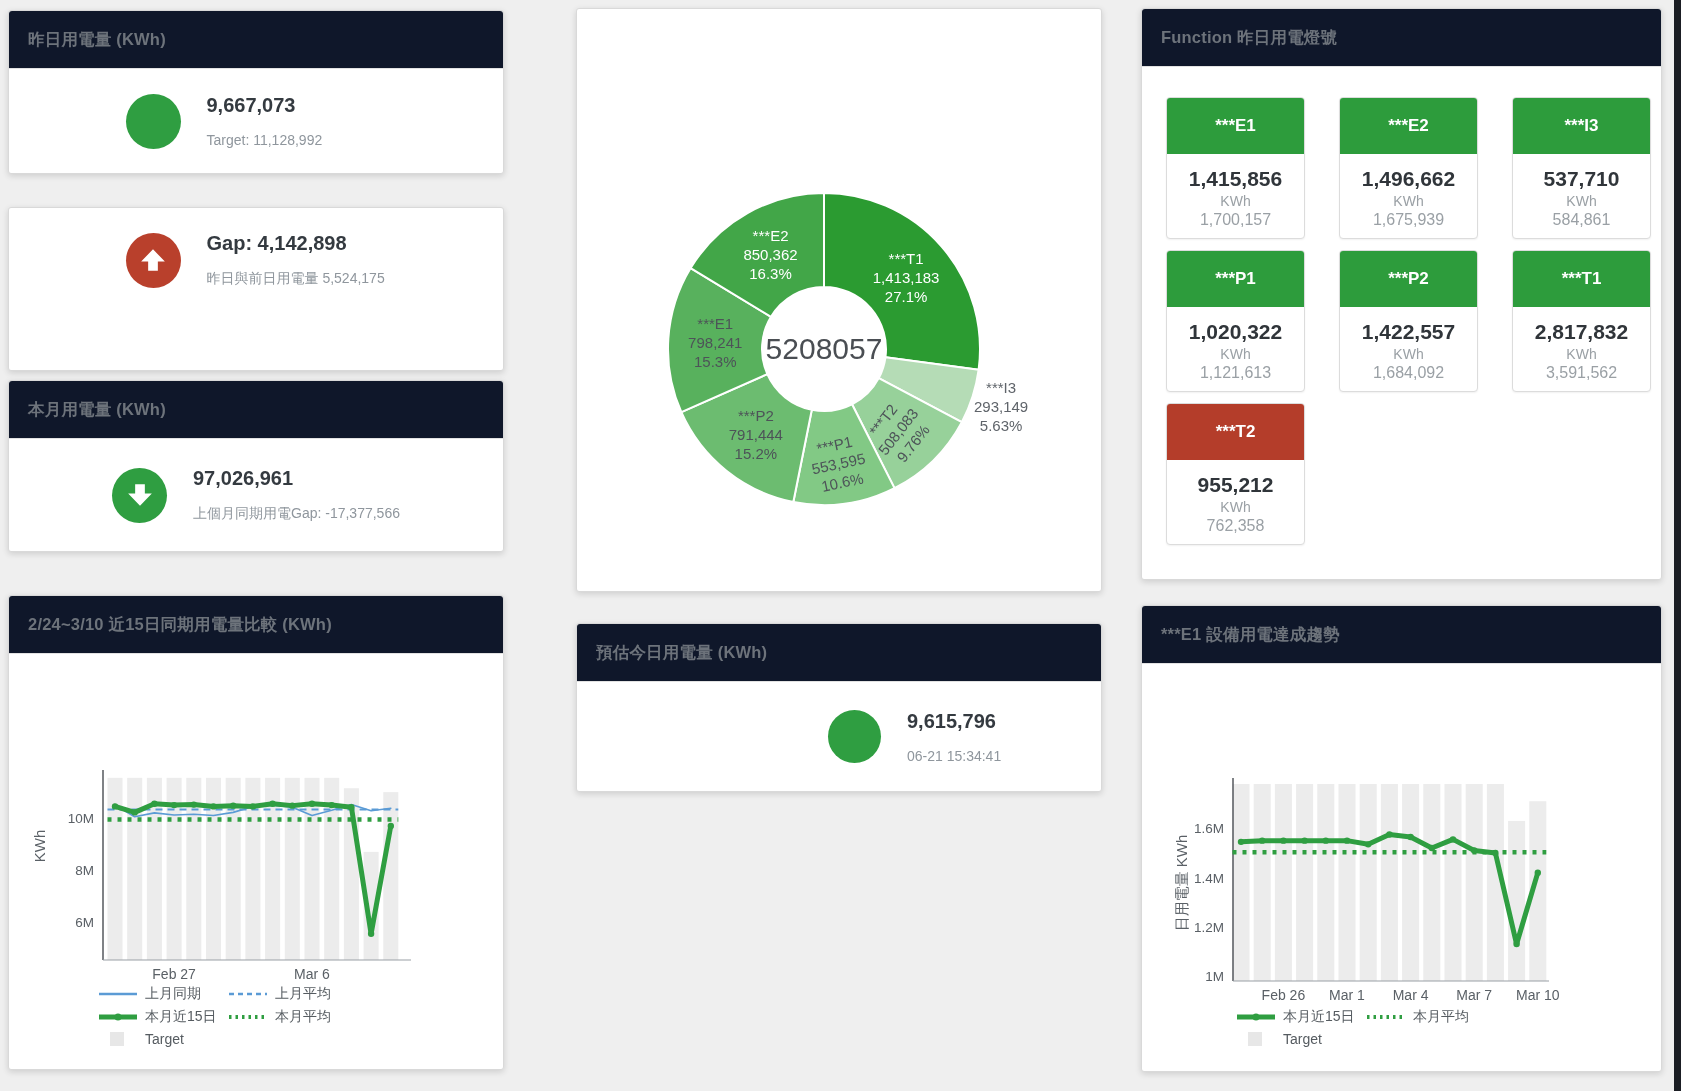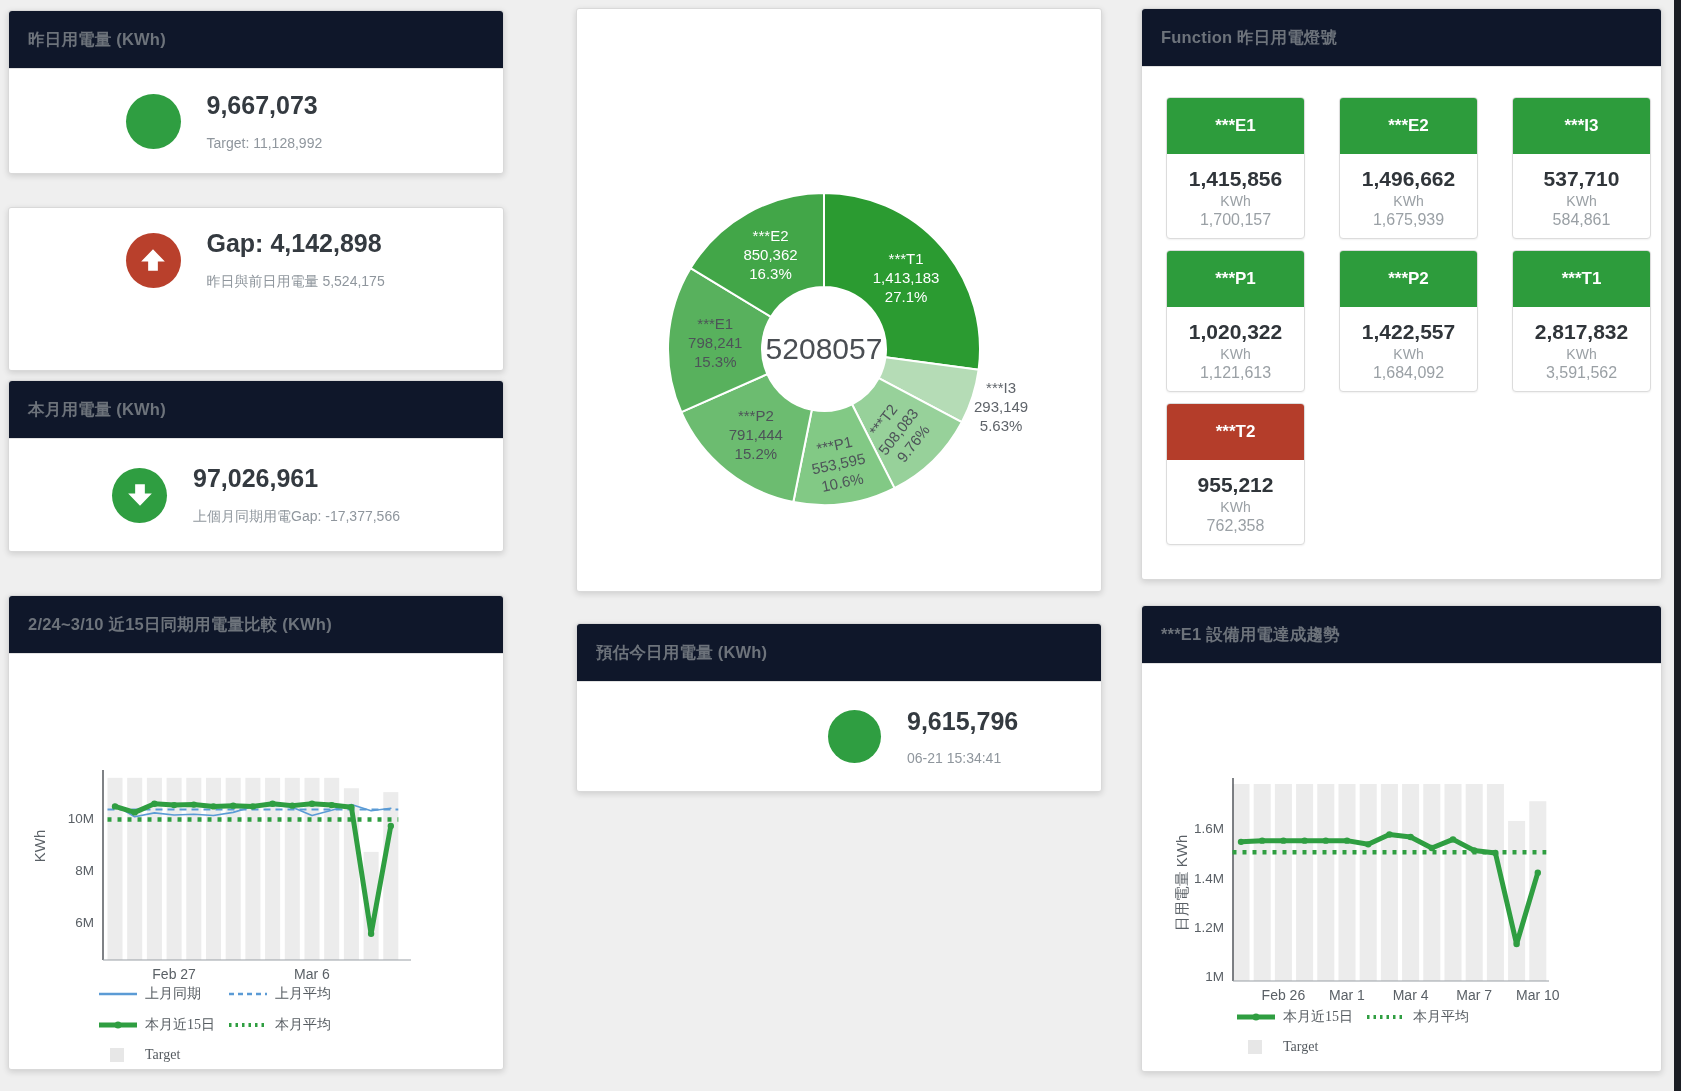--- a/index.html
+++ b/index.html
@@ -20,36 +20,36 @@
   .stat-body{
     display:flex;align-items:center;justify-content:center;gap:26px;
     height:calc(100% - 58px);
   }
   .stat-body.right-align{justify-content:flex-end;padding-right:34px;}
   .big-circle{
     width:55px;height:55px;border-radius:50%;flex:0 0 auto;
     display:flex;align-items:center;justify-content:center;
   }
   .stat-text{min-width:180px;}
-  .stat-value{font-size:25px;font-weight:700;color:#343a40;line-height:1.15;}
+  .stat-value{font-size:20px;font-weight:700;color:#343a40;line-height:1.15;}
   .stat-sub{font-size:14px;color:#8f969d;margin-top:15px;}
   .tile{
     position:absolute;width:137px;background:#fff;border:1px solid #dcdcdc;border-radius:4px;
     box-shadow:0 1px 2px rgba(0,0,0,.06);
   }
   .tile-header{
     height:56px;border-radius:3px 3px 0 0;display:flex;align-items:center;justify-content:center;
     color:#fff;font-weight:700;font-size:17px;
   }
   .tile-body{height:84px;text-align:center;padding-top:13px;box-sizing:border-box;}
   .tile-value{font-size:21px;font-weight:700;color:#30353a;}
   .tile-unit{font-size:14px;color:#9aa0a5;margin-top:2px;}
   .tile-sub{font-size:16px;color:#9aa0a5;margin-top:2px;}
   .chart-svg{position:absolute;left:0;top:0;z-index:1;}
-  .legend{position:absolute;z-index:2;display:flex;flex-direction:column;gap:13px;font-family:Liberation Serif, serif;}
+  .legend{position:absolute;z-index:2;display:flex;flex-direction:column;gap:5px;}
   .legend-row{display:flex;}
   .legend-item{display:flex;align-items:center;width:130px;cursor:pointer;}
   .legend-label{font-size:14px;color:#555b60;margin-left:8px;white-space:nowrap;}
   .edge-strip{position:absolute;right:0;top:0;width:7px;height:1091px;background:#1b1e24;}
 </style>
 </head>
 <body>
 
 <div class="card" id="card-yesterday" style="left:8px;top:10px;width:494px;height:162px;">
   <div class="card-header">

